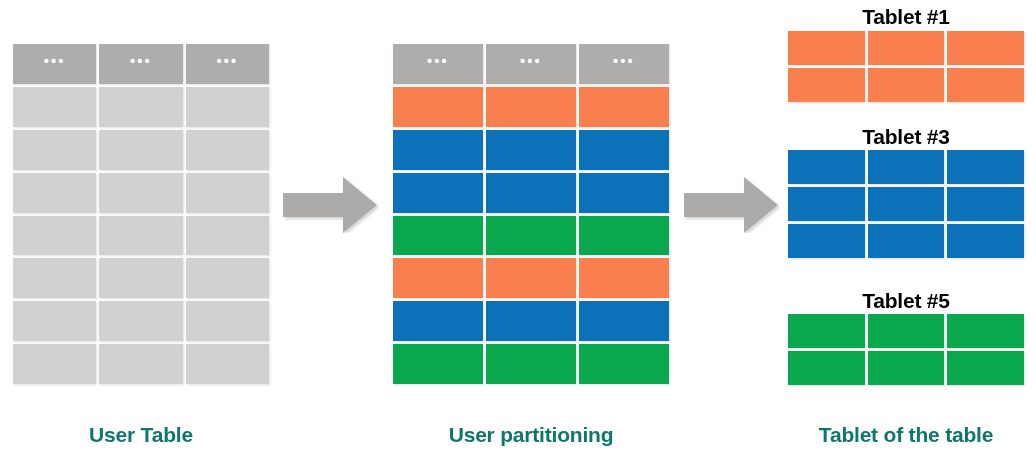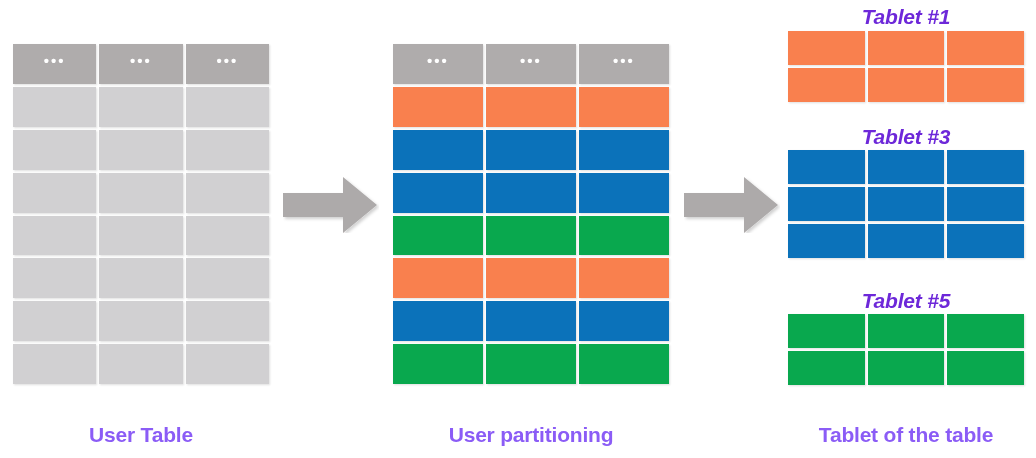--- a/index.html
+++ b/index.html
@@ -77,45 +77,44 @@
   }
   #arrow-1 { left: 283px; top: 177px; }
   #arrow-2 { left: 684px; top: 177px; }
 
   
   .tablet-label {
     position: absolute;
     width: 236px;
     left: 788px;
     text-align: center;
-    color: #6d28d9;
+    color: #000000;
     font-size: 21px;
     font-weight: 700;
     letter-spacing: -0.2px;
     line-height: 1;
-    font-style: italic;
   }
   .tablet-tbl { left: 788px; width: 236px; }
   .tablet-tbl .row { height: 34px; }
 
   #tablet-1-label { top: 6px; }
   #tablet-1-table { top: 31px; height: 71px; }
 
   #tablet-2-label { top: 126px; }
   #tablet-2-table { top: 150px; height: 108px; }
 
   #tablet-3-label { top: 290px; }
   #tablet-3-table { top: 314px; height: 71px; }
 
   
   .caption {
     position: absolute;
     top: 424px;
     text-align: center;
-    color: #8b5cf6;
+    color: #0f766e;
     font-size: 21px;
     font-weight: 700;
     letter-spacing: -0.2px;
     line-height: 1;
   }
   #caption-user      { left: 13px;  width: 256px; }
   #caption-partition { left: 393px; width: 276px; }
   #caption-tablets   { left: 788px; width: 236px; }
 </style>
 </head>

